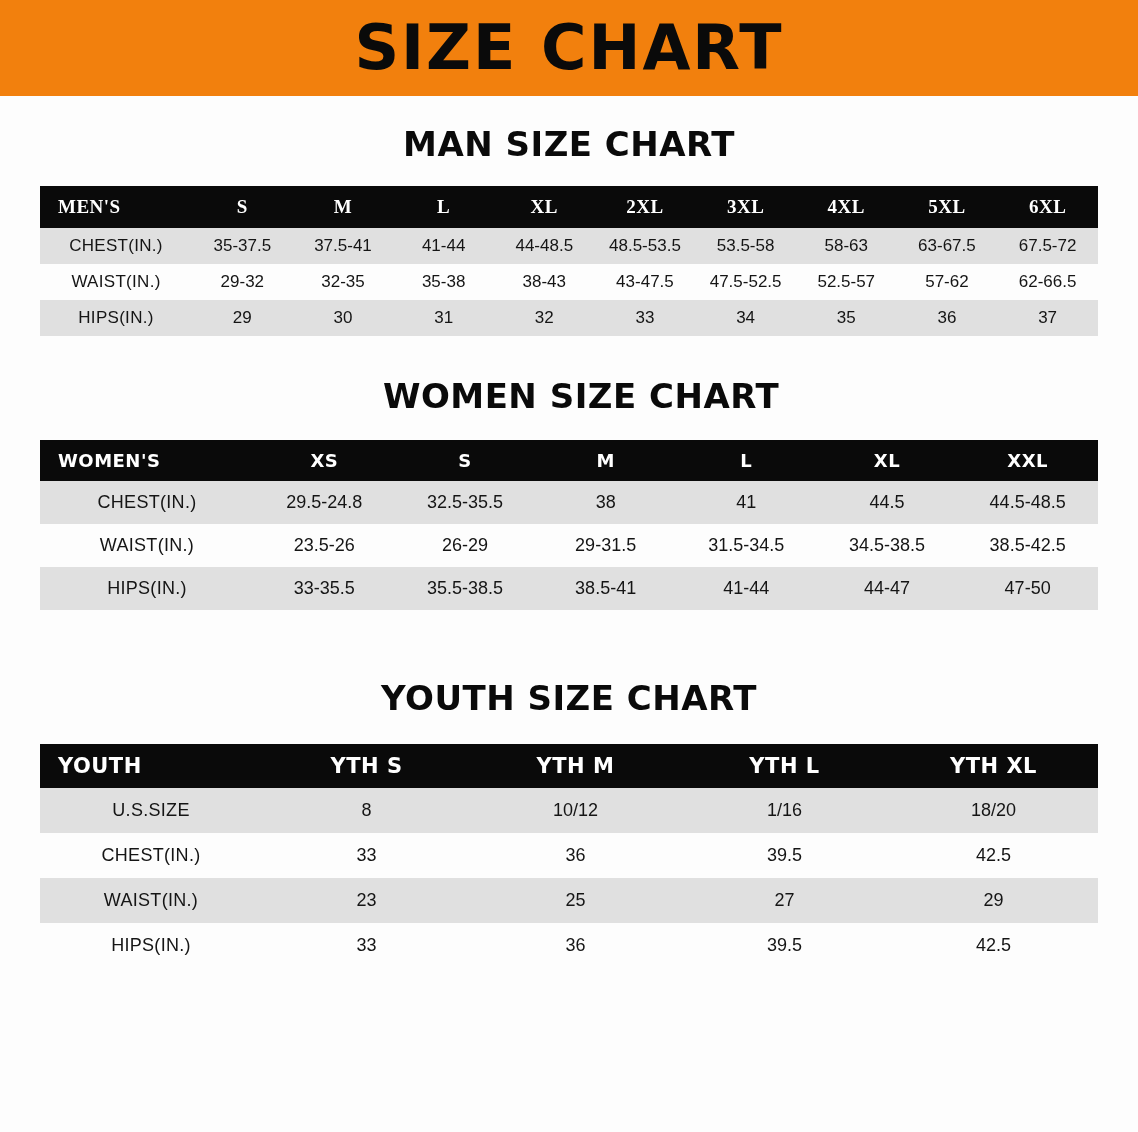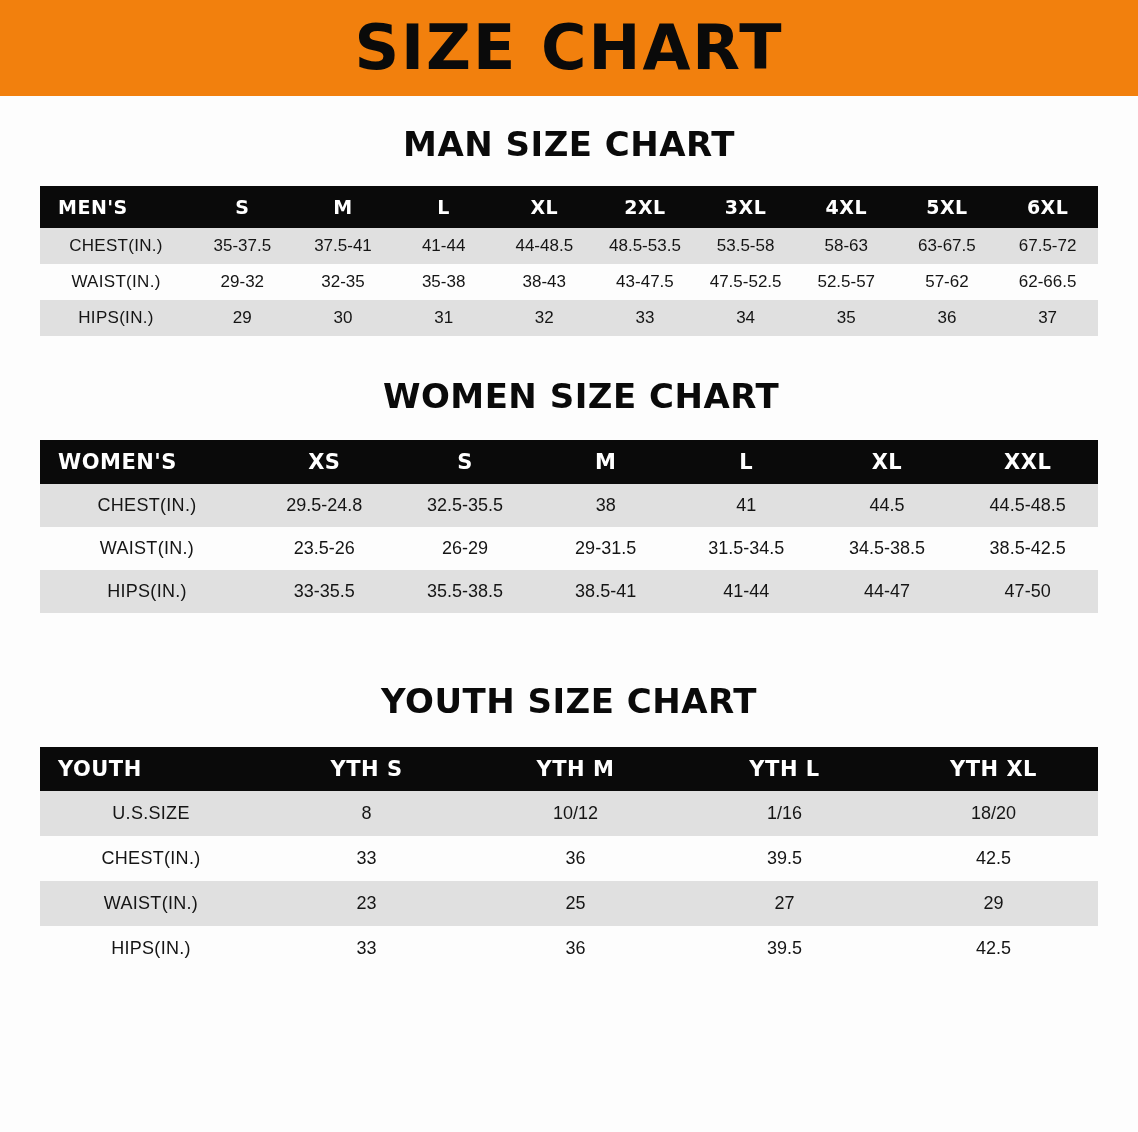--- a/index.html
+++ b/index.html
@@ -90,22 +90,22 @@
     letter-spacing: 0.3px;
   }
   tr.shade td { background: #e0e0e0; }
   tr.plain td { background: #fdfdfd; }
 
   
   table.men th:first-child, table.men td:first-child { width: 152px; }
   table.women th:first-child, table.women td:first-child { width: 214px; }
   table.youth th:first-child, table.youth td:first-child { width: 222px; }
 
-  table.men thead th { font-size: 19px; }
-  table.women thead th { font-size: 21px; margin-left: 44px; }
+  table.men thead th { font-size: 19px; font-family: Liberation Serif, serif; }
+  table.women thead th { font-size: 18px; margin-left: 44px; }
   table.youth thead th { font-size: 21px; }
 
   table.women tbody td, table.youth tbody td { font-size: 18px; padding: 11px 2px; }
   table.youth tbody td { padding: 12px 2px; }
 
   
   .note {
     margin: 18px 34px 0 34px;
     color: #b3231f;
     font-family: "DejaVu Sans", sans-serif;

